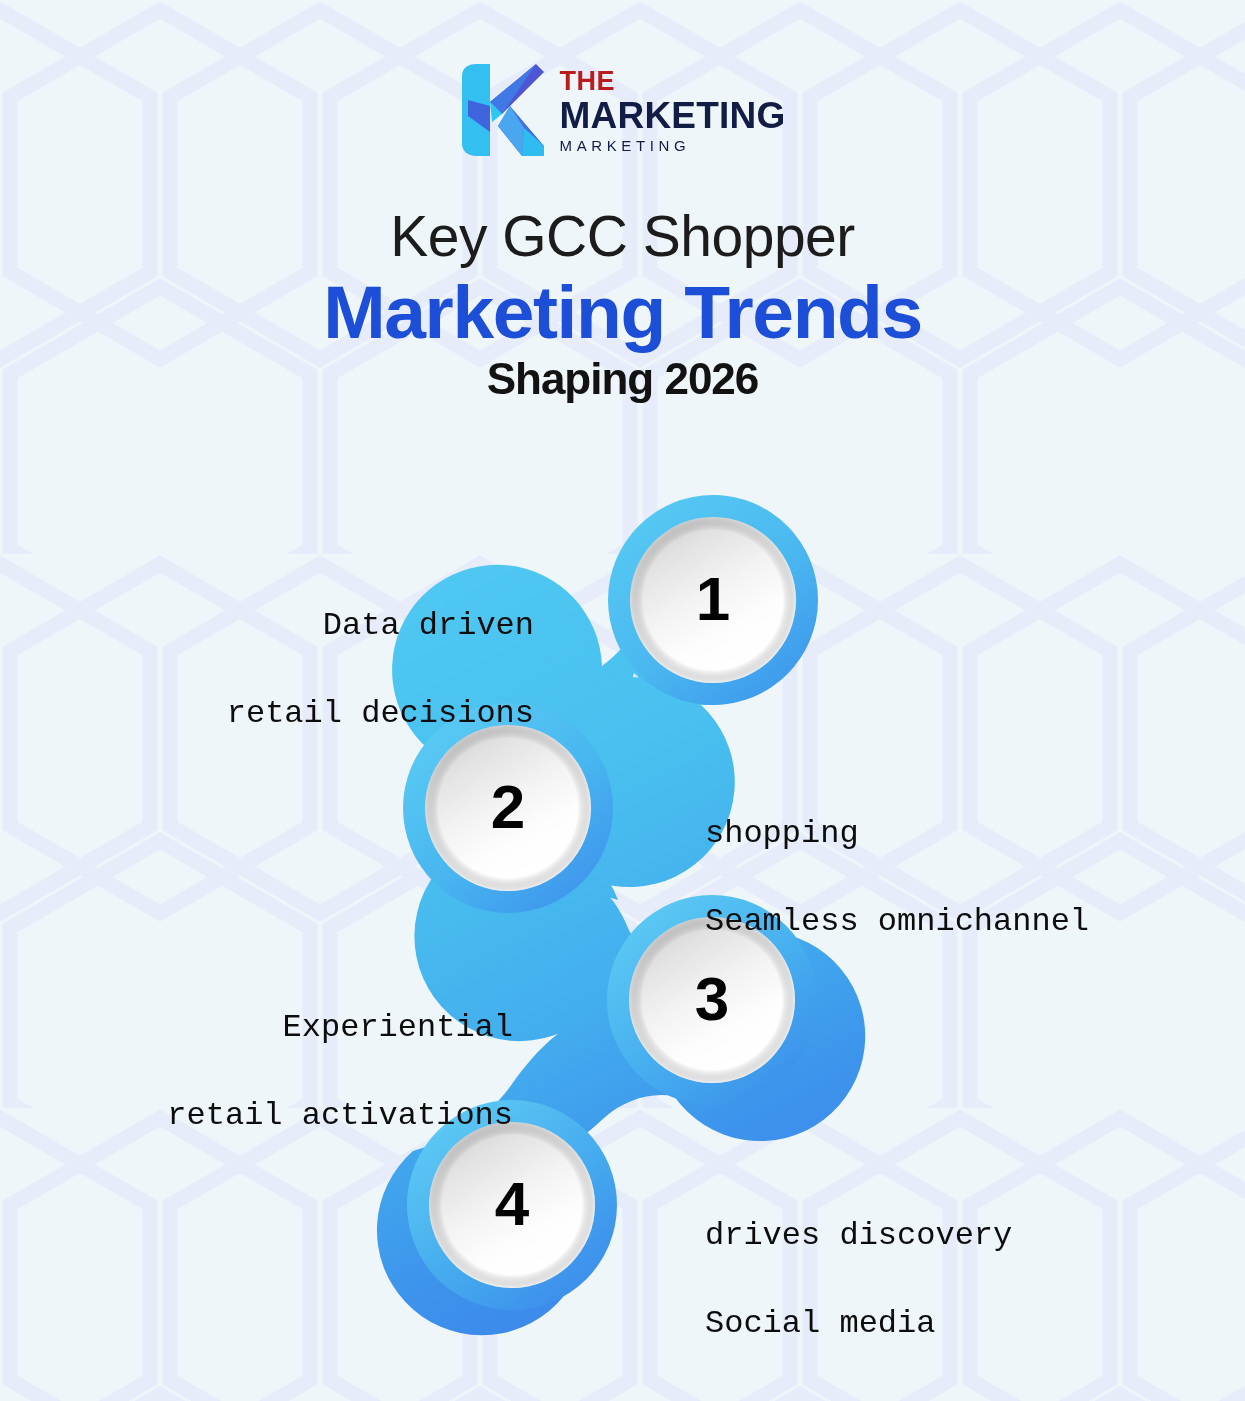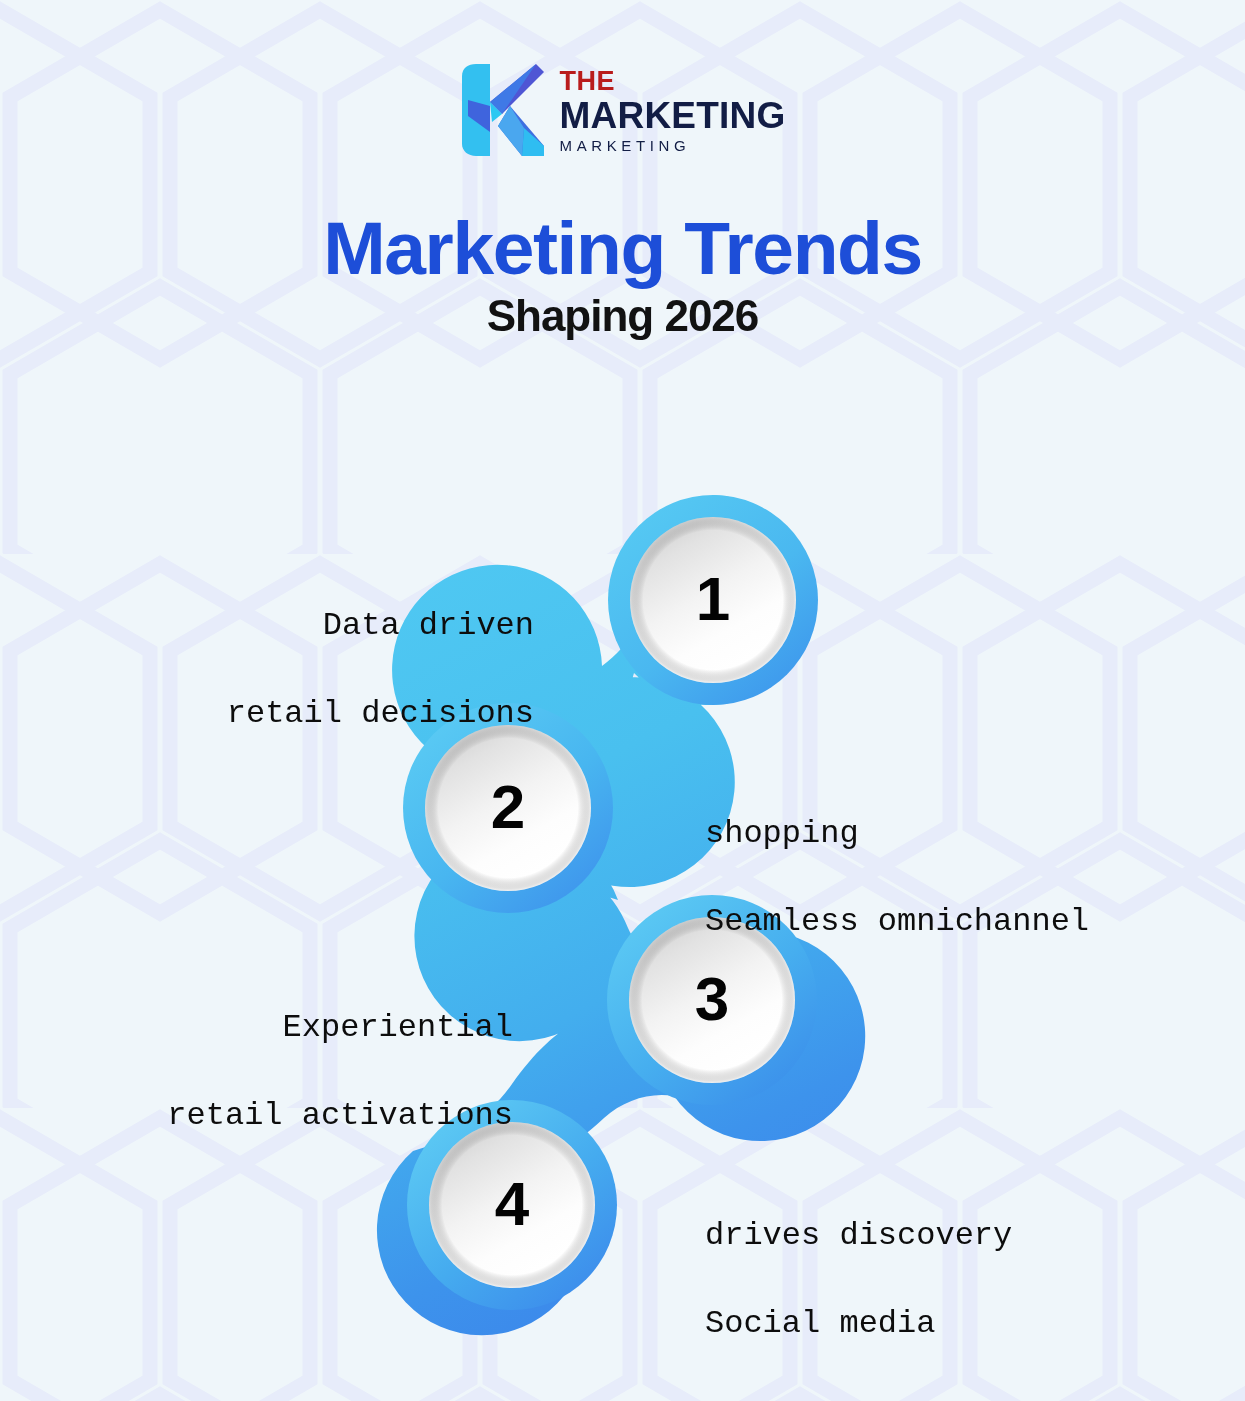--- a/index.html
+++ b/index.html
@@ -171,20 +171,21 @@
     <path d="M64 66 L84 84 L84 94 L62 94 Z" fill="#2fbdf1"></path>
   </svg>
   <div class="logo-words">
     <div class="logo-the">THE</div>
     <div class="logo-name">MARKETING</div>
     <div class="logo-sub">MARKETING</div>
   </div>
 </div>
 
 <div class="headline">
+  <div class="l1">Key GCC Shopper</div>
   <div class="l2">Marketing Trends</div>
   <div class="l3">Shaping 2026</div>
 </div>
 
 <svg id="diagram" viewBox="0 0 1245 1401" xmlns="http://www.w3.org/2000/svg">
   <defs>
     <linearGradient id="ribbonGrad" x1="0.35" y1="0" x2="0.65" y2="1">
       <stop offset="0%" stop-color="#4fc8f2"></stop>
       <stop offset="32%" stop-color="#49c0ef"></stop>
       <stop offset="58%" stop-color="#43aeee"></stop>

